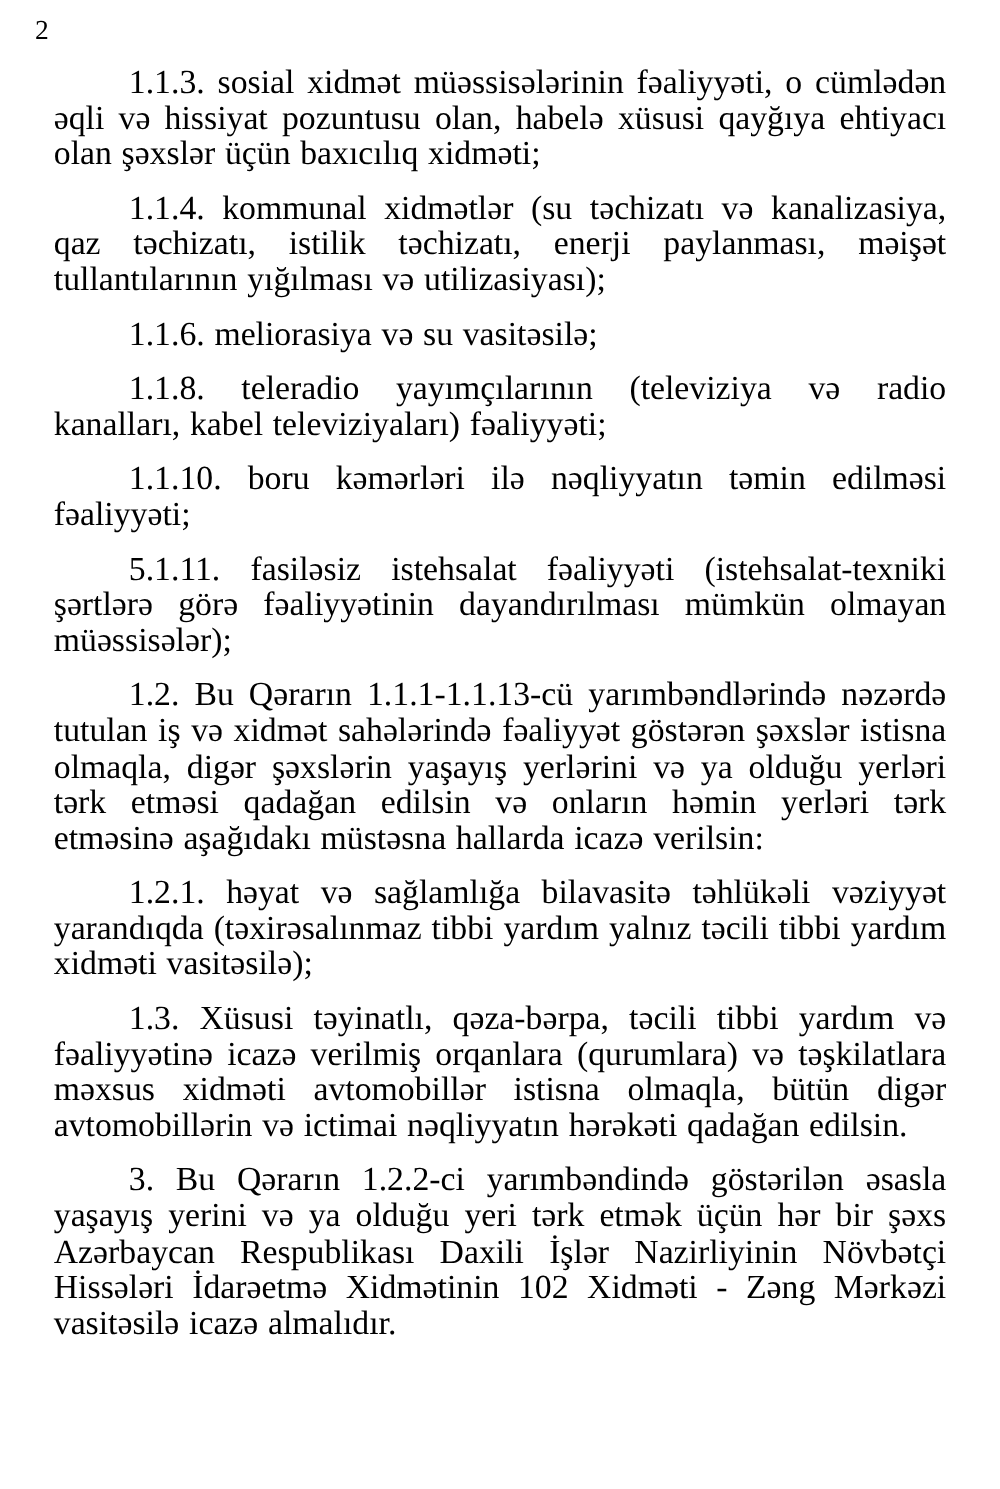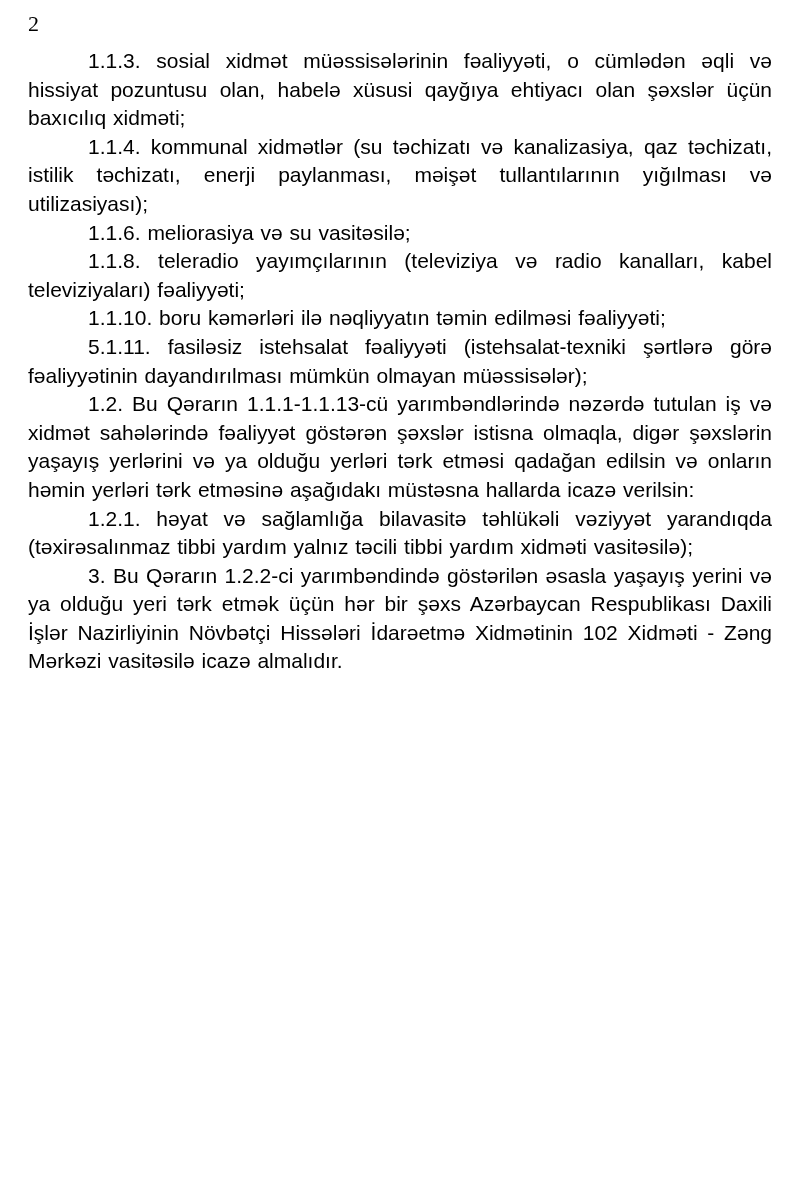--- a/index.html
+++ b/index.html
@@ -21,24 +21,24 @@
     padding: 12px 28px 0 28px;
     font-family: "Liberation Sans", sans-serif;
   }
   .page-number {
     font-family: "Liberation Serif", serif;
     font-size: 22px;
     line-height: 24px;
     margin: 0 0 11px 0;
   }
   .doc-body p.para {
-    margin: 0;
+    margin: 15px;
     padding: 0;
-    font-family: Liberation Sans, sans-serif;
-    font-size: 21px;
+    font-family: Liberation Serif, serif;
+    font-size: 27px;
     line-height: 28.6px;
     text-align: justify;
     text-indent: 60px;
     word-spacing: 1px;
   }
 </style>
 </head>
 <body>
 
 <div class="page">
@@ -46,15 +46,16 @@
 
   <div class="doc-body">
     <p class="para">1.1.3. sosial xidmət müəssisələrinin fəaliyyəti, o cümlədən əqli və hissiyat pozuntusu olan, habelə xüsusi qayğıya ehtiyacı olan şəxslər üçün baxıcılıq xidməti;</p>
     <p class="para">1.1.4. kommunal xidmətlər (su təchizatı və kanalizasiya, qaz təchizatı, istilik təchizatı, enerji paylanması, məişət tullantılarının yığılması və utilizasiyası);</p>
     <p class="para">1.1.6. meliorasiya və su vasitəsilə;</p>
     <p class="para">1.1.8. teleradio yayımçılarının (televiziya və radio kanalları, kabel televiziyaları) fəaliyyəti;</p>
     <p class="para">1.1.10. boru kəmərləri ilə nəqliyyatın təmin edilməsi fəaliyyəti;</p>
     <p class="para">5.1.11. fasiləsiz istehsalat fəaliyyəti (istehsalat-texniki şərtlərə görə fəaliyyətinin dayandırılması mümkün olmayan müəssisələr);</p>
     <p class="para">1.2. Bu Qərarın 1.1.1-1.1.13-cü yarımbəndlərində nəzərdə tutulan iş və xidmət sahələrində fəaliyyət göstərən şəxslər istisna olmaqla, digər şəxslərin yaşayış yerlərini və ya olduğu yerləri tərk etməsi qadağan edilsin və onların həmin yerləri tərk etməsinə aşağıdakı müstəsna hallarda icazə verilsin:</p>
     <p class="para">1.2.1. həyat və sağlamlığa bilavasitə təhlükəli vəziyyət yarandıqda (təxirəsalınmaz tibbi yardım yalnız təcili tibbi yardım xidməti vasitəsilə);</p>
+    <p class="para">1.3. Xüsusi təyinatlı, qəza-bərpa, təcili tibbi yardım və fəaliyyətinə icazə verilmiş orqanlara (qurumlara) və təşkilatlara məxsus xidməti avtomobillər istisna olmaqla, bütün digər avtomobillərin və ictimai nəqliyyatın hərəkəti qadağan edilsin.</p>
     <p class="para">3. Bu Qərarın 1.2.2-ci yarımbəndində göstərilən əsasla yaşayış yerini və ya olduğu yeri tərk etmək üçün hər bir şəxs Azərbaycan Respublikası Daxili İşlər Nazirliyinin Növbətçi Hissələri İdarəetmə Xidmətinin 102 Xidməti - Zəng Mərkəzi vasitəsilə icazə almalıdır.</p>
   </div>
 </div>
 
 </body></html>

